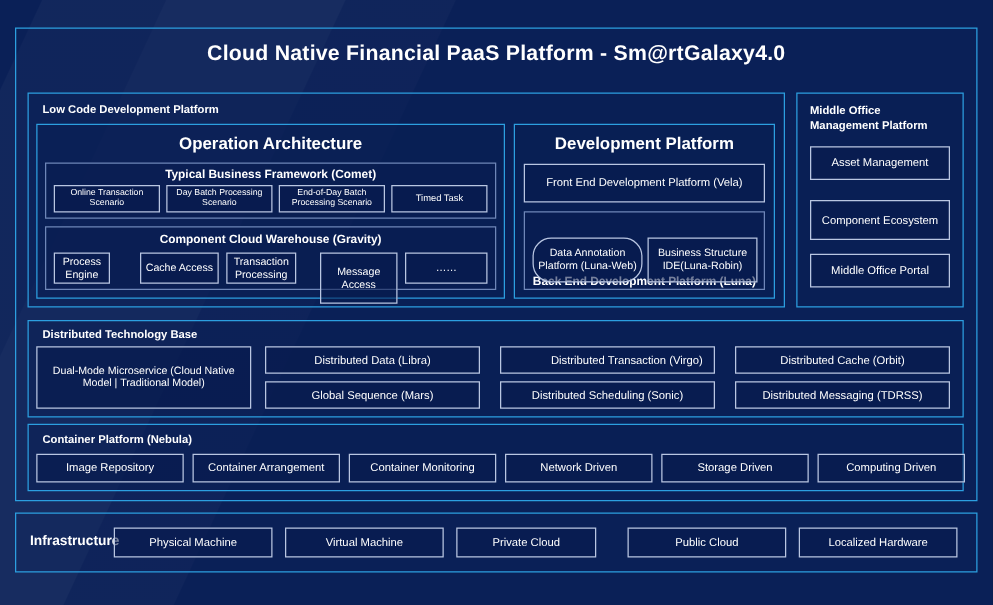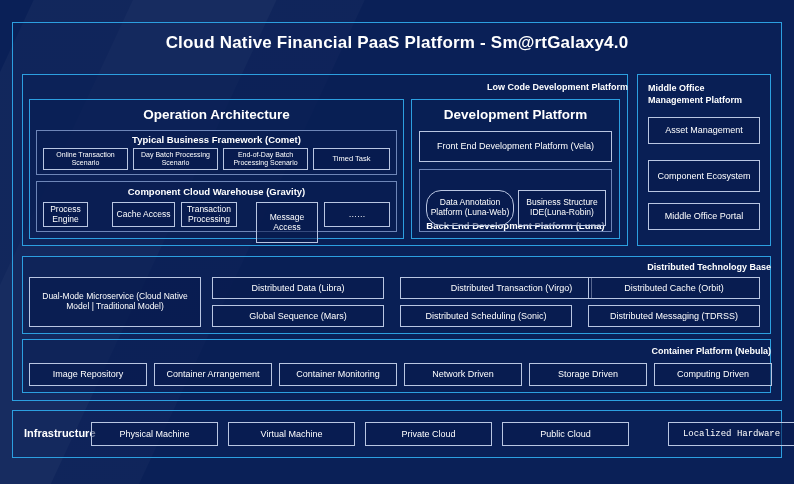--- a/index.html
+++ b/index.html
@@ -73,24 +73,25 @@
     text-align: center;
     font-size: 17px;
     font-weight: bold;
     letter-spacing: 0.2px;
     color: #ffffff;
   }
   .sectiontitle {
     position: absolute;
     left: 0;
     right: 0;
-    text-align: right;
+    text-align: left;
     font-size: 9px;
     font-weight: bold;
     color: #ffffff;
+    padding-left: 12px;
   }
   .bigsectiontitle {
     position: absolute;
     left: 0;
     right: 0;
     text-align: center;
     font-size: 13.5px;
     font-weight: bold;
     color: #ffffff;
   }
@@ -170,21 +171,21 @@
   <div class="leafbox t95" style="left:648px; top:117px; width:112px; height:27px;">Asset Management</div>
   <div class="leafbox t95" style="left:648px; top:160px; width:112px; height:32px;">Component Ecosystem</div>
   <div class="leafbox t95" style="left:648px; top:203px; width:112px; height:27px;">Middle Office Portal</div>
 
   <div class="panel" style="left:22px; top:256px; width:749px; height:78px;"></div>
   <div class="sectiontitle" style="left:22px; width:749px; top:262px;">Distributed Technology Base</div>
 
   <div class="leafbox t9" style="left:29px; top:277px; width:172px; height:50px; padding:0 6px;">Dual-Mode Microservice (Cloud Native Model | Traditional Model)</div>
 
   <div class="leafbox t95" style="left:212px; top:277px; width:172px; height:22px;">Distributed Data (Libra)</div>
-  <div class="leafbox t95" style="left:400px; top:277px; width:192px; height:22px;padding-left:31px;">Distributed Transaction (Virgo)</div>
+  <div class="leafbox t95" style="left:400px; top:277px; width:172px; height:22px;padding-left:31px;">Distributed Transaction (Virgo)</div>
   <div class="leafbox t95" style="left:588px; top:277px; width:172px; height:22px;">Distributed Cache (Orbit)</div>
 
   <div class="leafbox t95" style="left:212px; top:305px; width:172px; height:22px;">Global Sequence (Mars)</div>
   <div class="leafbox t95" style="left:400px; top:305px; width:172px; height:22px;">Distributed Scheduling (Sonic)</div>
   <div class="leafbox t95" style="left:588px; top:305px; width:172px; height:22px;">Distributed Messaging (TDRSS)</div>
 
   <div class="panel" style="left:22px; top:339px; width:749px; height:54px;"></div>
   <div class="sectiontitle" style="left:22px; width:749px; top:346px;">Container Platform (Nebula)</div>
 
   <div class="leafbox t95" style="left:29px; top:363px; width:118px; height:23px;">Image Repository</div>
@@ -192,17 +193,17 @@
   <div class="leafbox t95" style="left:279px; top:363px; width:118px; height:23px;">Container Monitoring</div>
   <div class="leafbox t95" style="left:404px; top:363px; width:118px; height:23px;">Network Driven</div>
   <div class="leafbox t95" style="left:529px; top:363px; width:118px; height:23px;">Storage Driven</div>
   <div class="leafbox t95" style="left:654px; top:363px; width:118px; height:23px;">Computing Driven</div>
 
   <div class="frame" style="left:12px; top:410px; width:770px; height:48px;"></div>
   <div class="infralabel" style="left:24px; top:427px;">Infrastructure</div>
 
   <div class="leafbox t95" style="left:91px; top:422px; width:127px; height:24px;">Physical Machine</div>
   <div class="leafbox t95" style="left:228px; top:422px; width:127px; height:24px;">Virtual Machine</div>
-  <div class="leafbox t95" style="left:365px; top:422px; width:127px; height:24px;text-align:center;">Private Cloud</div>
+  <div class="leafbox t95" style="left:365px; top:422px; width:112px; height:24px;text-align:center;">Private Cloud</div>
   <div class="leafbox t95" style="left:502px; top:422px; width:127px; height:24px;">Public Cloud</div>
-  <div class="leafbox t95" style="left:668px; top:422px; width:127px; height:24px;font-family:Liberation Mono, monospace;">Localized Hardware</div>
+  <div class="leafbox t95" style="left:639px; top:422px; width:127px; height:24px;">Localized Hardware</div>
 
 </div>
 
 </body></html>

